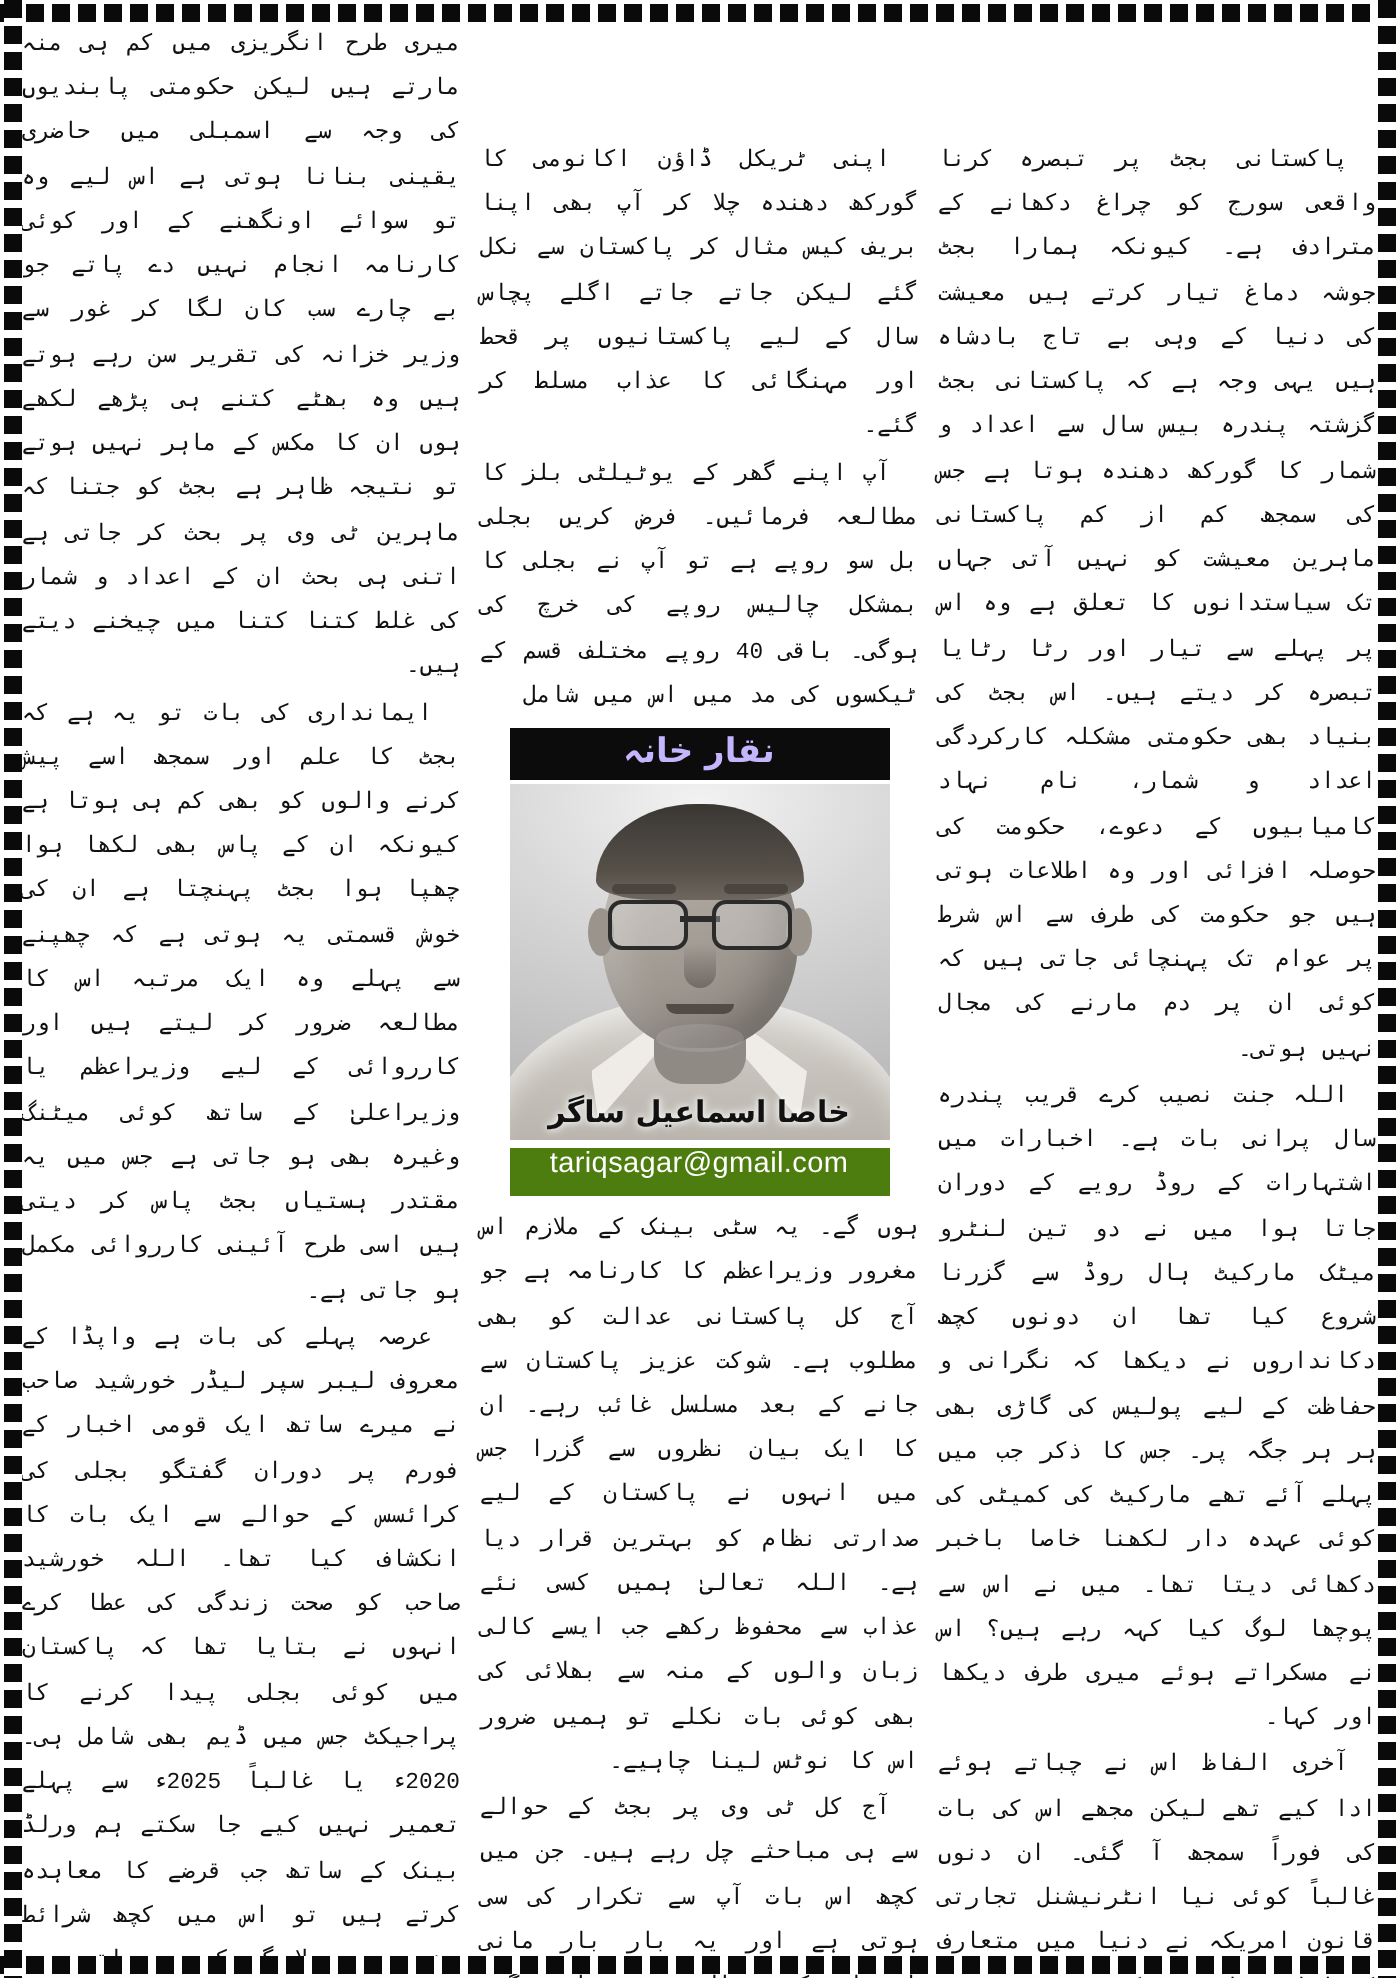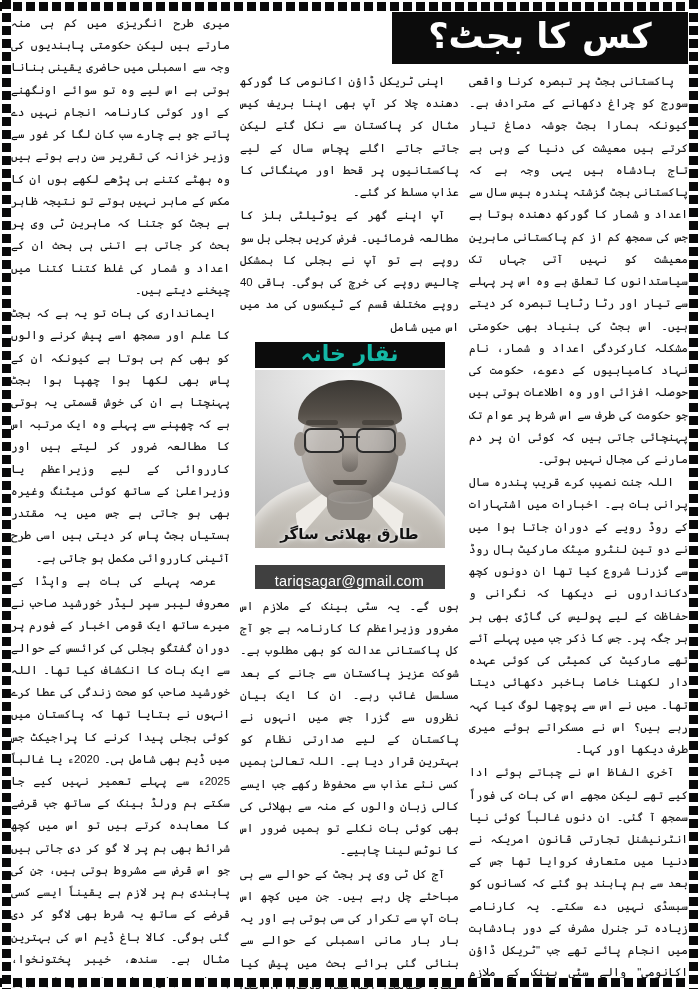--- a/index.html
+++ b/index.html
@@ -107,21 +107,21 @@
   
   .urdu-body {
     direction: rtl;
     text-align: justify;
     text-align-last: right;
     font-size: 11.4px;
     line-height: 1.95;
     color: #111111;
     letter-spacing: 0.1px;
     word-spacing: 1px;
-    font-family: Liberation Sans, sans-serif;
+    font-family: Liberation Mono, monospace;
   }
   .urdu-body p {
     margin: 0 0 1px 0;
     text-indent: 14px;
   }
   .urdu-body p.no-indent { text-indent: 0; }
 
   
   .author-block {
     position: relative;
@@ -132,22 +132,22 @@
   .column-title-bar {
     width: 190px;
     height: 26px;
     background: #0c0c0c;
     display: flex;
     align-items: center;
     justify-content: center;
     margin-bottom: 2px;
   }
   .column-title-text {
-    color: #14b8a6;
-    font-size: 22px;
+    color: #c4b5fd;
+    font-size: 17px;
     font-weight: bold;
     line-height: 1;
     transform: translateY(-1px);
     white-space: nowrap;
   }
 
   .author-photo {
     position: relative;
     width: 190px;
     height: 178px;
@@ -312,25 +312,25 @@
     color: #111111;
     font-size: 15px;
     font-weight: bold;
     text-shadow: 0 0 3px rgba(255,255,255,0.9), 0 0 6px rgba(255,255,255,0.8);
     line-height: 1;
   }
 
   .author-email-bar {
     width: 190px;
     height: 24px;
-    background: #404040;
+    background: #4d7c0f;
     display: flex;
-    align-items: flex-end;
+    align-items: flex-start;
     justify-content: center;
-    margin-top: 17px;
+    margin-top: 4px;
   }
   .author-email-text {
     color: #ffffff;
     font-size: 14.5px;
     letter-spacing: 0.2px;
     direction: ltr;
     font-family: "Liberation Sans", sans-serif;
   }
 
   .after-author { margin-top: 5px; }
@@ -340,23 +340,20 @@
 
 <div class="page">
 
   <div class="frame-edge frame-top"></div>
   <div class="frame-edge frame-bottom"></div>
   <div class="frame-edge frame-left"></div>
   <div class="frame-edge frame-right"></div>
 
   <div class="content">
 
-    <div class="headline-bar">
-      <span class="headline-text">کس کا بجٹ؟</span>
-    </div>
 
     <div class="columns">
 
       <div class="col col-right">
         <div class="col-inner urdu-body">
           <p>پاکستانی بجٹ پر تبصرہ کرنا واقعی سورج کو چراغ دکھانے کے مترادف ہے۔ کیونکہ ہمارا بجٹ جوشہ دماغ تیار کرتے ہیں معیشت کی دنیا کے وہی بے تاج بادشاہ ہیں یہی وجہ ہے کہ پاکستانی بجٹ گزشتہ پندرہ بیس سال سے اعداد و شمار کا گورکھ دھندہ ہوتا ہے جس کی سمجھ کم از کم پاکستانی ماہرین معیشت کو نہیں آتی جہاں تک سیاستدانوں کا تعلق ہے وہ اس پر پہلے سے تیار اور رٹا رٹایا تبصرہ کر دیتے ہیں۔ اس بجٹ کی بنیاد بھی حکومتی مشکلہ کارکردگی اعداد و شمار، نام نہاد کامیابیوں کے دعوے، حکومت کی حوصلہ افزائی اور وہ اطلاعات ہوتی ہیں جو حکومت کی طرف سے اس شرط پر عوام تک پہنچائی جاتی ہیں کہ کوئی ان پر دم مارنے کی مجال نہیں ہوتی۔</p>
           <p>اللہ جنت نصیب کرے قریب پندرہ سال پرانی بات ہے۔ اخبارات میں اشتہارات کے روڈ رویے کے دوران جاتا ہوا میں نے دو تین لنٹرو میٹک مارکیٹ ہال روڈ سے گزرنا شروع کیا تھا ان دونوں کچھ دکانداروں نے دیکھا کہ نگرانی و حفاظت کے لیے پولیس کی گاڑی بھی ہر ہر جگہ پر۔ جس کا ذکر جب میں پہلے آئے تھے مارکیٹ کی کمیٹی کی کوئی عہدہ دار لکھنا خاصا باخبر دکھائی دیتا تھا۔ میں نے اس سے پوچھا لوگ کیا کہہ رہے ہیں؟ اس نے مسکراتے ہوئے میری طرف دیکھا اور کہا۔</p>
           <p>آخری الفاظ اس نے چباتے ہوئے ادا کیے تھے لیکن مجھے اس کی بات کی فوراً سمجھ آ گئی۔ ان دنوں غالباً کوئی نیا انٹرنیشنل تجارتی قانون امریکہ نے دنیا میں متعارف کروایا تھا جس کے بعد سے ہم پابند ہو گئے کہ کسانوں کو سبسڈی نہیں دے سکتے۔ یہ کارنامے زیادہ تر جنرل مشرف کے دور بادشاہت میں انجام پائے تھے جب "ٹریکل ڈاؤن اکانومی" والے سٹی بینک کے ملازم پاکستانی وزیراعظم نے ساری قوم کو موبائلوں، قسطوں والی کاروں، موٹر سائیکلوں، فریجوں، سپلٹوں وغیرہ کا ایسا چسکا لگا یا تھا کہ اللہ دے اور بندے لے۔</p>
         </div>
       </div>
@@ -389,21 +386,21 @@
                 <div class="brow-l"></div>
                 <div class="brow-r"></div>
                 <div class="lens lens-l"></div>
                 <div class="bridge"></div>
                 <div class="lens lens-r"></div>
               </div>
               <div class="portrait-nose"></div>
               <div class="portrait-mouth"></div>
               <div class="portrait-chin"></div>
 
-              <div class="author-name-overlay">طارق بھلائی ساگر</div>
+              <div class="author-name-overlay">خاصا اسماعیل ساگر</div>
             </div>
 
             <div class="author-email-bar">
               <span class="author-email-text">tariqsagar@gmail.com</span>
             </div>
           </div>
 
           <div class="urdu-body after-author">
             <p class="no-indent">ہوں گے۔ یہ سٹی بینک کے ملازم اس مغرور وزیراعظم کا کارنامہ ہے جو آج کل پاکستانی عدالت کو بھی مطلوب ہے۔ شوکت عزیز پاکستان سے جانے کے بعد مسلسل غائب رہے۔ ان کا ایک بیان نظروں سے گزرا جس میں انہوں نے پاکستان کے لیے صدارتی نظام کو بہترین قرار دیا ہے۔ اللہ تعالیٰ ہمیں کسی نئے عذاب سے محفوظ رکھے جب ایسے کالی زبان والوں کے منہ سے بھلائی کی بھی کوئی بات نکلے تو ہمیں ضرور اس کا نوٹس لینا چاہیے۔</p>
             <p>آج کل ٹی وی پر بجٹ کے حوالے سے ہی مباحثے چل رہے ہیں۔ جن میں کچھ اس بات آپ سے تکرار کی سی ہوتی ہے اور یہ بار بار مانی اسمبلی کے حوالے سے بنائی گئی برائے بحث میں پیش کیا گیا۔ حکومتی اپوزیشن دونوں اراکین اسمبلی کو بجٹ کی اطلاع صرف اس پر میٹڈ کتاب سے ملتی ہے جو بجٹ کے آغاز پر گدھا گاڑیوں پر لا کر لائی جاتی اور ان میں تقسیم کر دی جاتی ہے۔ چونکہ بیشتر اراکین اسمبلی الا ماشاء اللہ</p>

